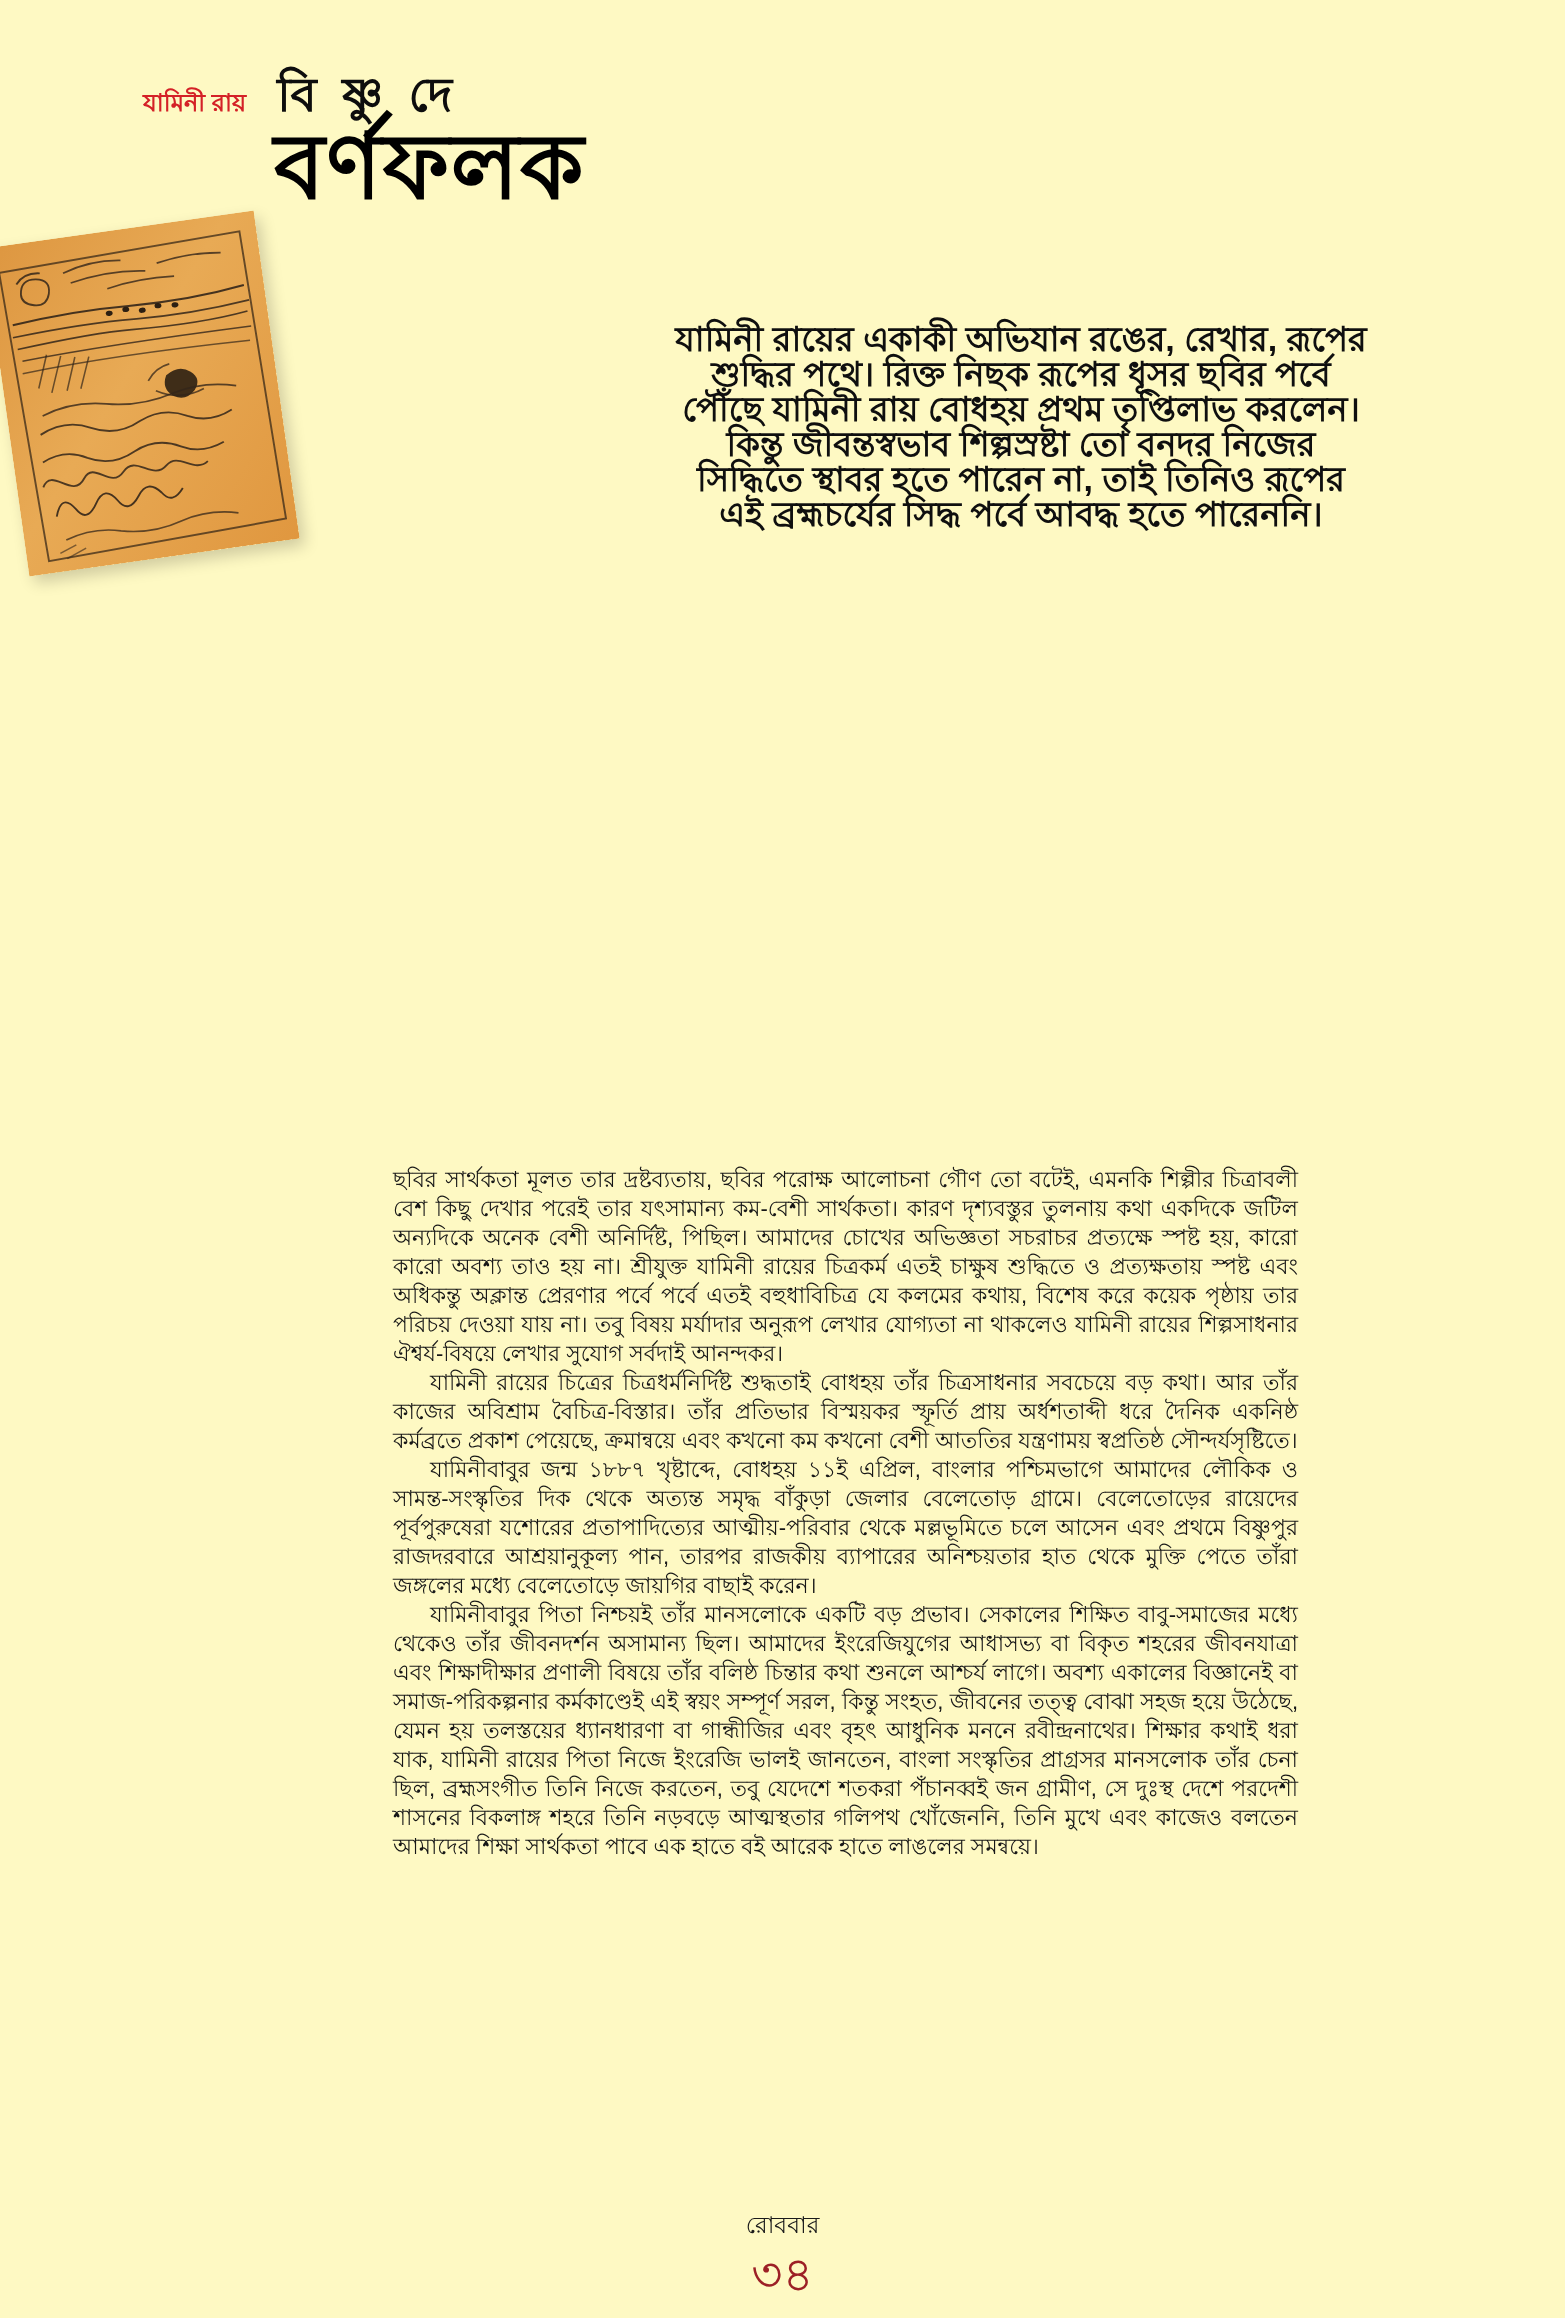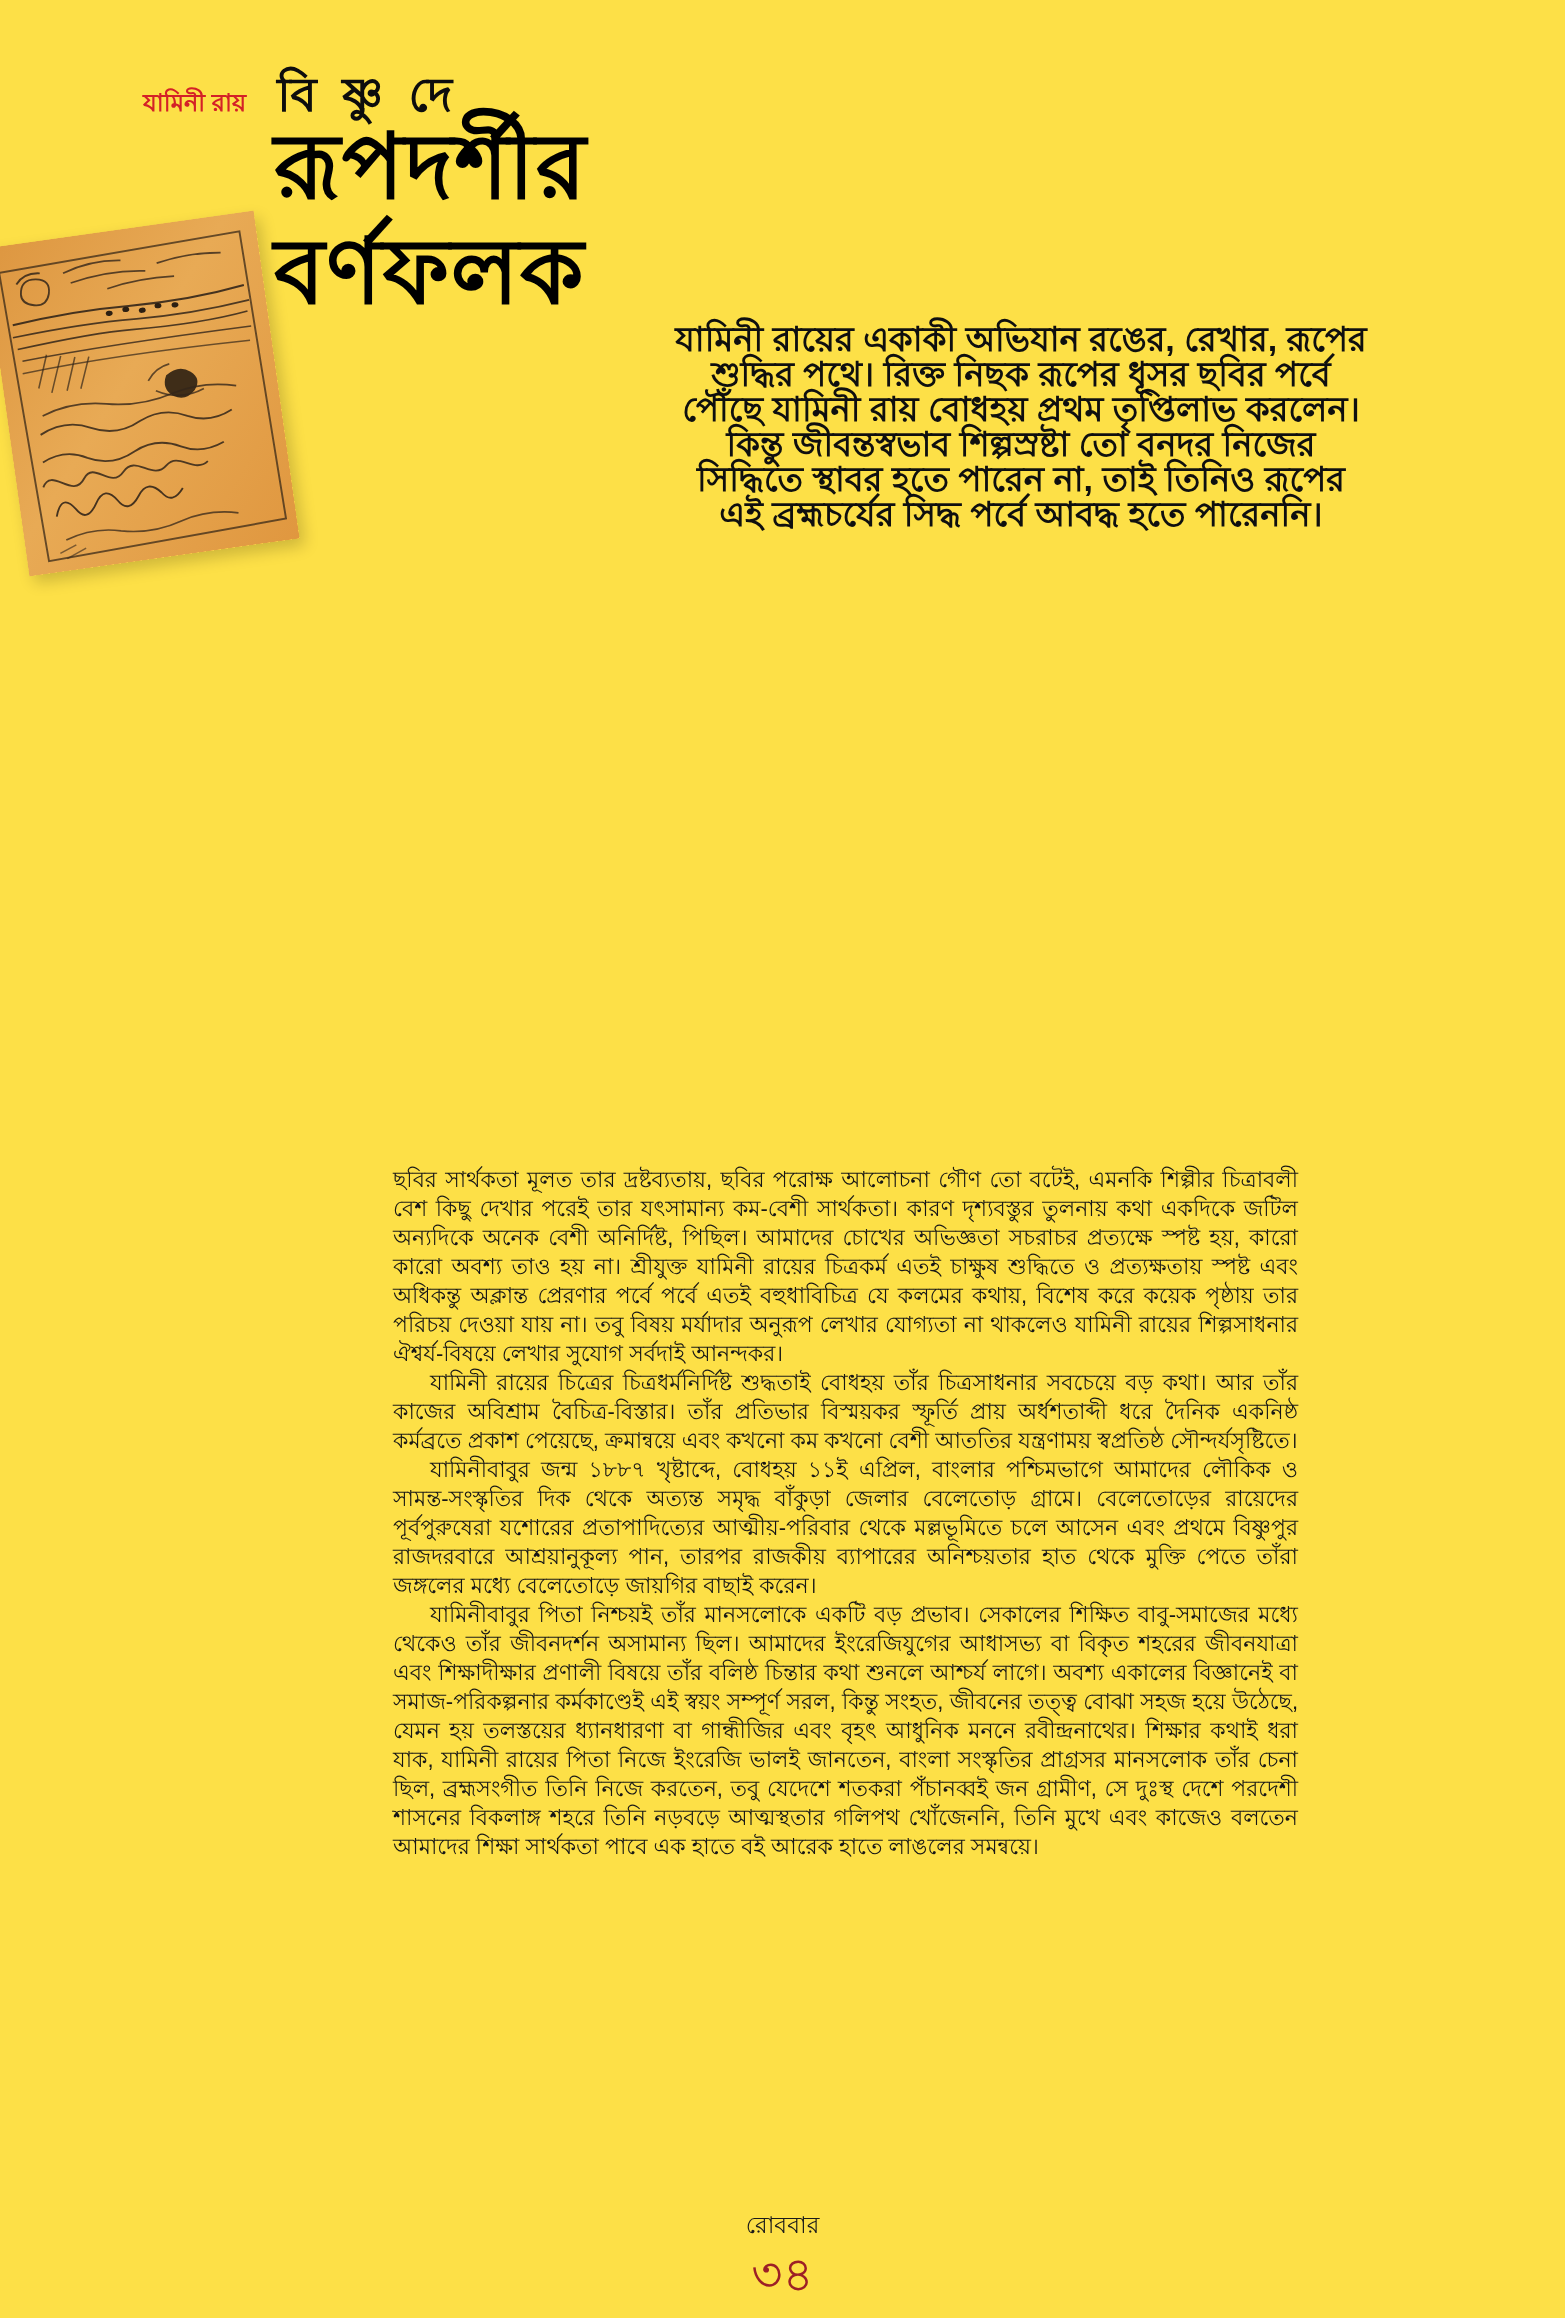--- a/index.html
+++ b/index.html
@@ -1,20 +1,20 @@
 <!DOCTYPE html>
 <html style="font-size:12.3px"><head>
 <meta charset="utf-8">
 <style>
   html, body { margin:0; padding:0; background:#ffffff; }
   .page {
     position:relative;
     width:1565px;
     height:2319px;
-    background:#fde047;
+    background:#fef9c3;
     overflow:hidden;
     font-family:"Liberation Sans", sans-serif;
     color:#141414;
   }
 
   
   .header {
     position:absolute;
     left:143px; top:59px;
     display:flex;
@@ -106,21 +106,20 @@
 <body>
 
 <div class="page">
 
   <div class="header">
     <span class="kicker">যামিনী রায়</span>
     <span class="author">বি ষ্ণু  দে</span>
   </div>
 
   <div class="title">
-    <div>রূপদর্শীর</div>
     <div>বর্ণফলক</div>
   </div>
 
   <div class="artwork">
     <svg viewBox="0 0 354 430" preserveAspectRatio="none" aria-hidden="true">
       <defs>
         <linearGradient id="paper" x1="0" y1="0" x2="1" y2="1">
           <stop offset="0" stop-color="#dd9640"></stop>
           <stop offset="0.45" stop-color="#e8aa55"></stop>
           <stop offset="1" stop-color="#e0973f"></stop>

